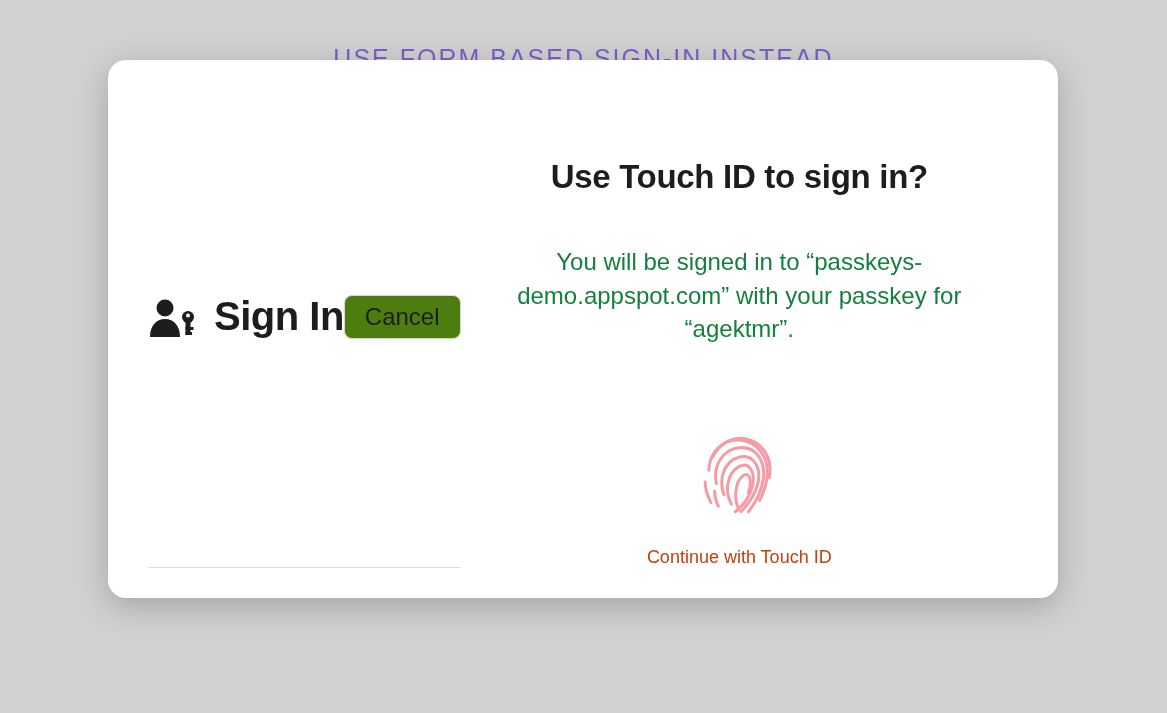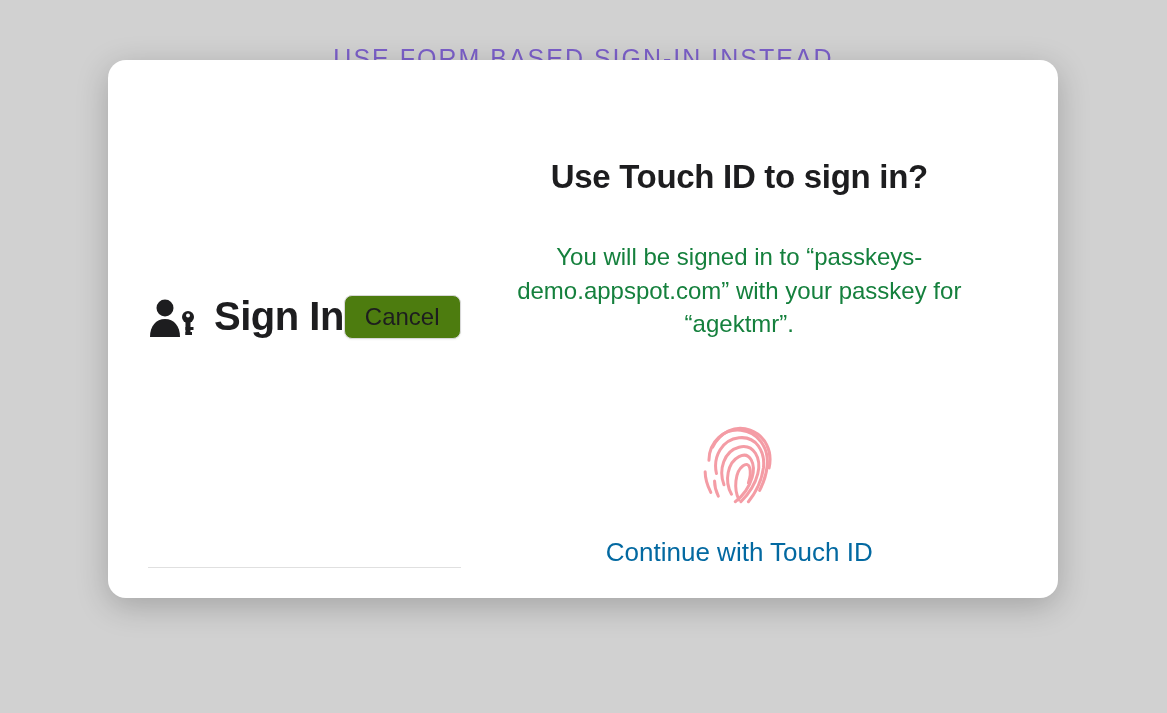--- a/index.html
+++ b/index.html
@@ -106,22 +106,22 @@
     }
     .fingerprint-icon {
       width: 94px;
       height: 94px;
       display: flex;
       align-items: center;
       justify-content: center;
     }
     .continue-label {
       margin-top: 24px;
-      font-size: 26px;
-      color: #0369a1;
+      font-size: 18px;
+      color: #c2410c;
       font-weight: 400;
     }
   </style>
 </head>
 <body>
 
 <a class="background-link">USE FORM BASED SIGN-IN INSTEAD</a>
 
 <div class="modal">
   <div class="modal-header">

